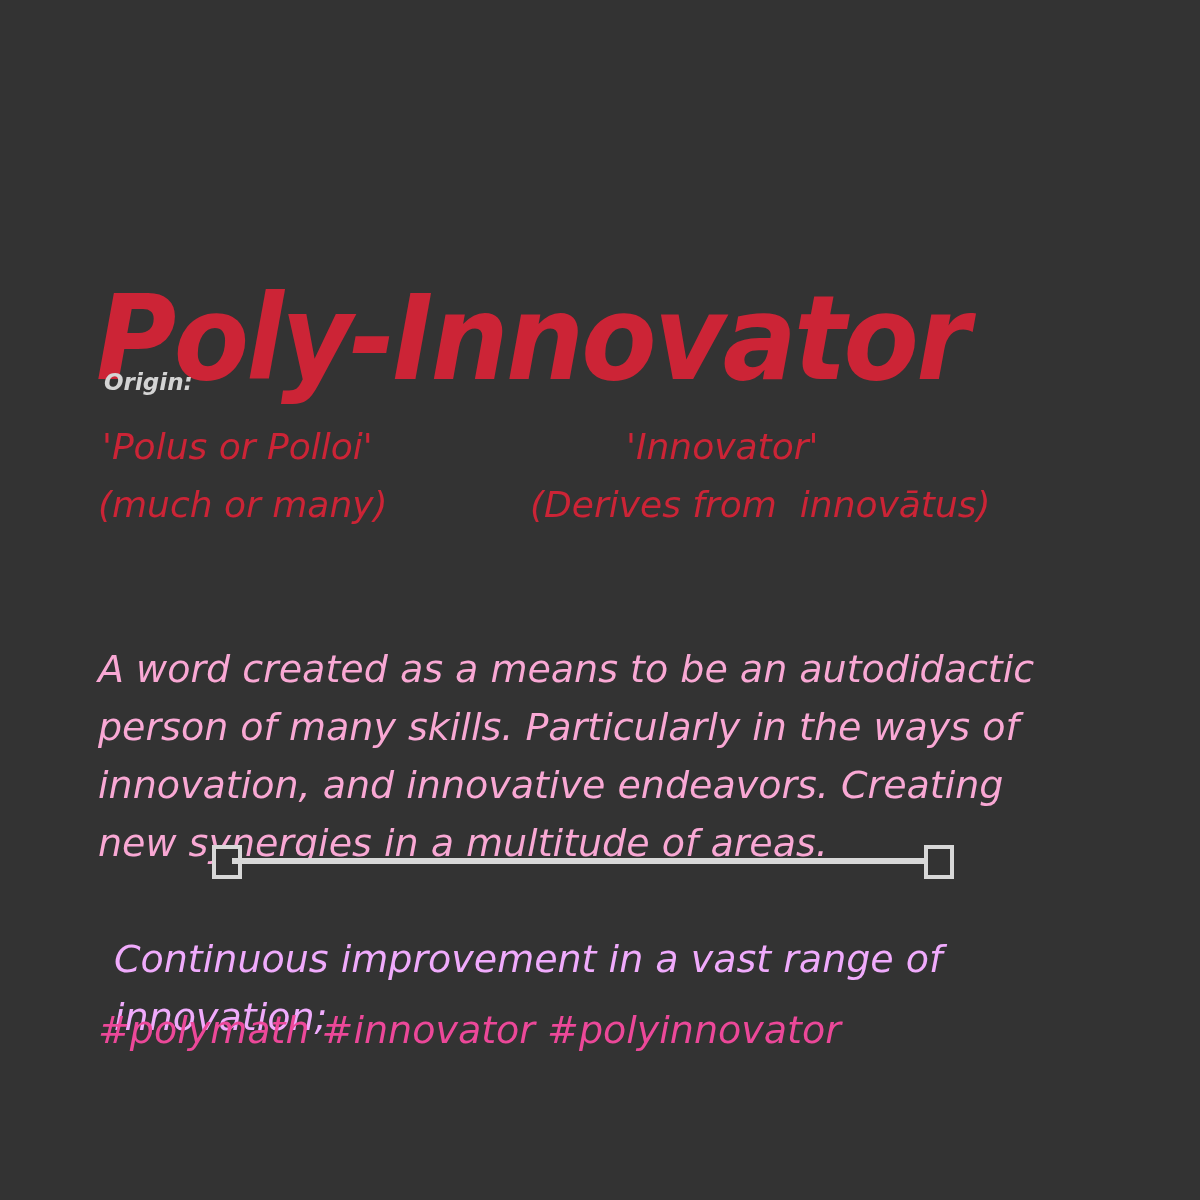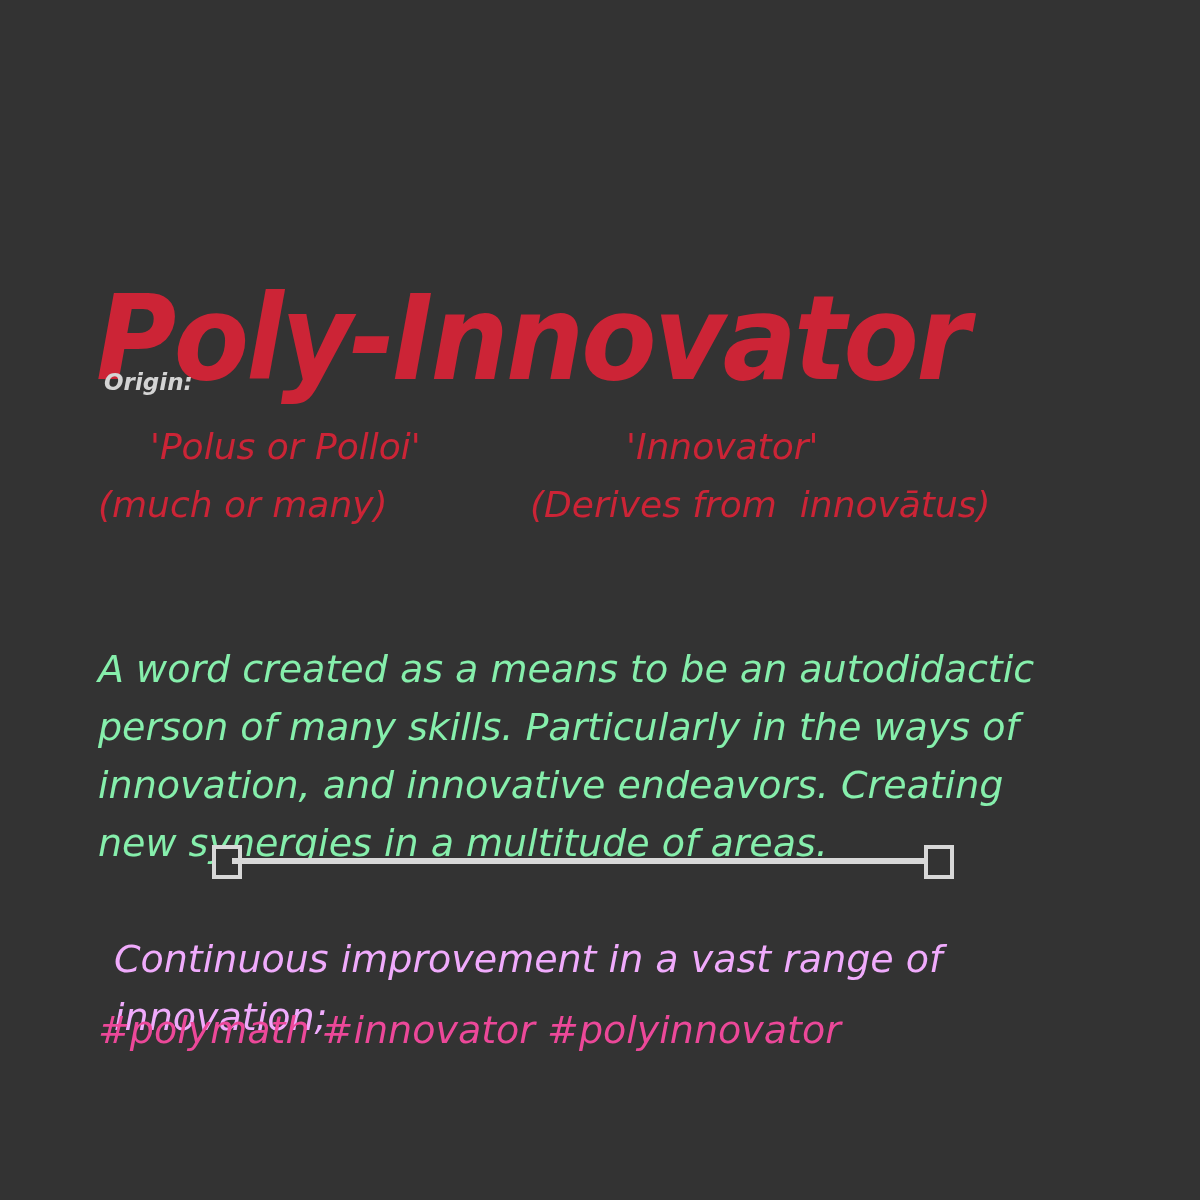--- a/index.html
+++ b/index.html
@@ -58,34 +58,34 @@
     width: 1010px;
     height: 110px;
   }
   .og-cell {
     position: absolute;
     font-size: 36px;
     line-height: 1.0;
     color: #CC2436;
     white-space: pre;
   }
-  .og-left-1  { left: 4px;   top: 4px; margin-left: 48px;  }
+  .og-left-1  { left: 4px;   top: 4px;  }
   .og-left-2  { left: 0px;   top: 62px; }
   .og-right-1 { left: 528px; top: 4px;  }
   .og-right-2 { left: 432px; top: 62px; }
 
   
   .definition {
     position: absolute;
     left: 98px;
     top: 602px;
     width: 990px;
     font-size: 38px;
     line-height: 58px;
-    color: #86efac;
+    color: #f9a8d4;
   }
 
   
   .divider {
     position: absolute;
     left: 232px;
     top: 845px;
     width: 722px;
     height: 32px;
   }

